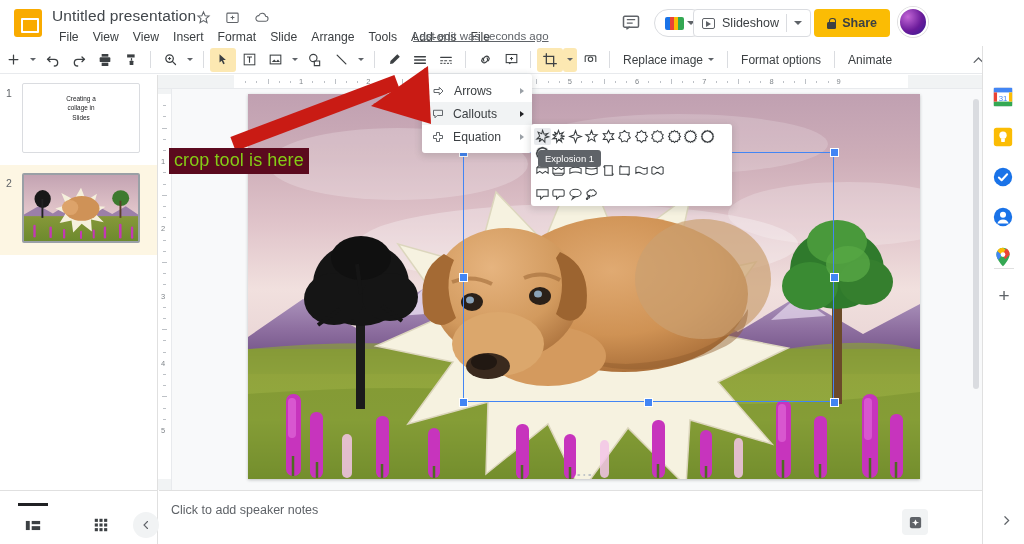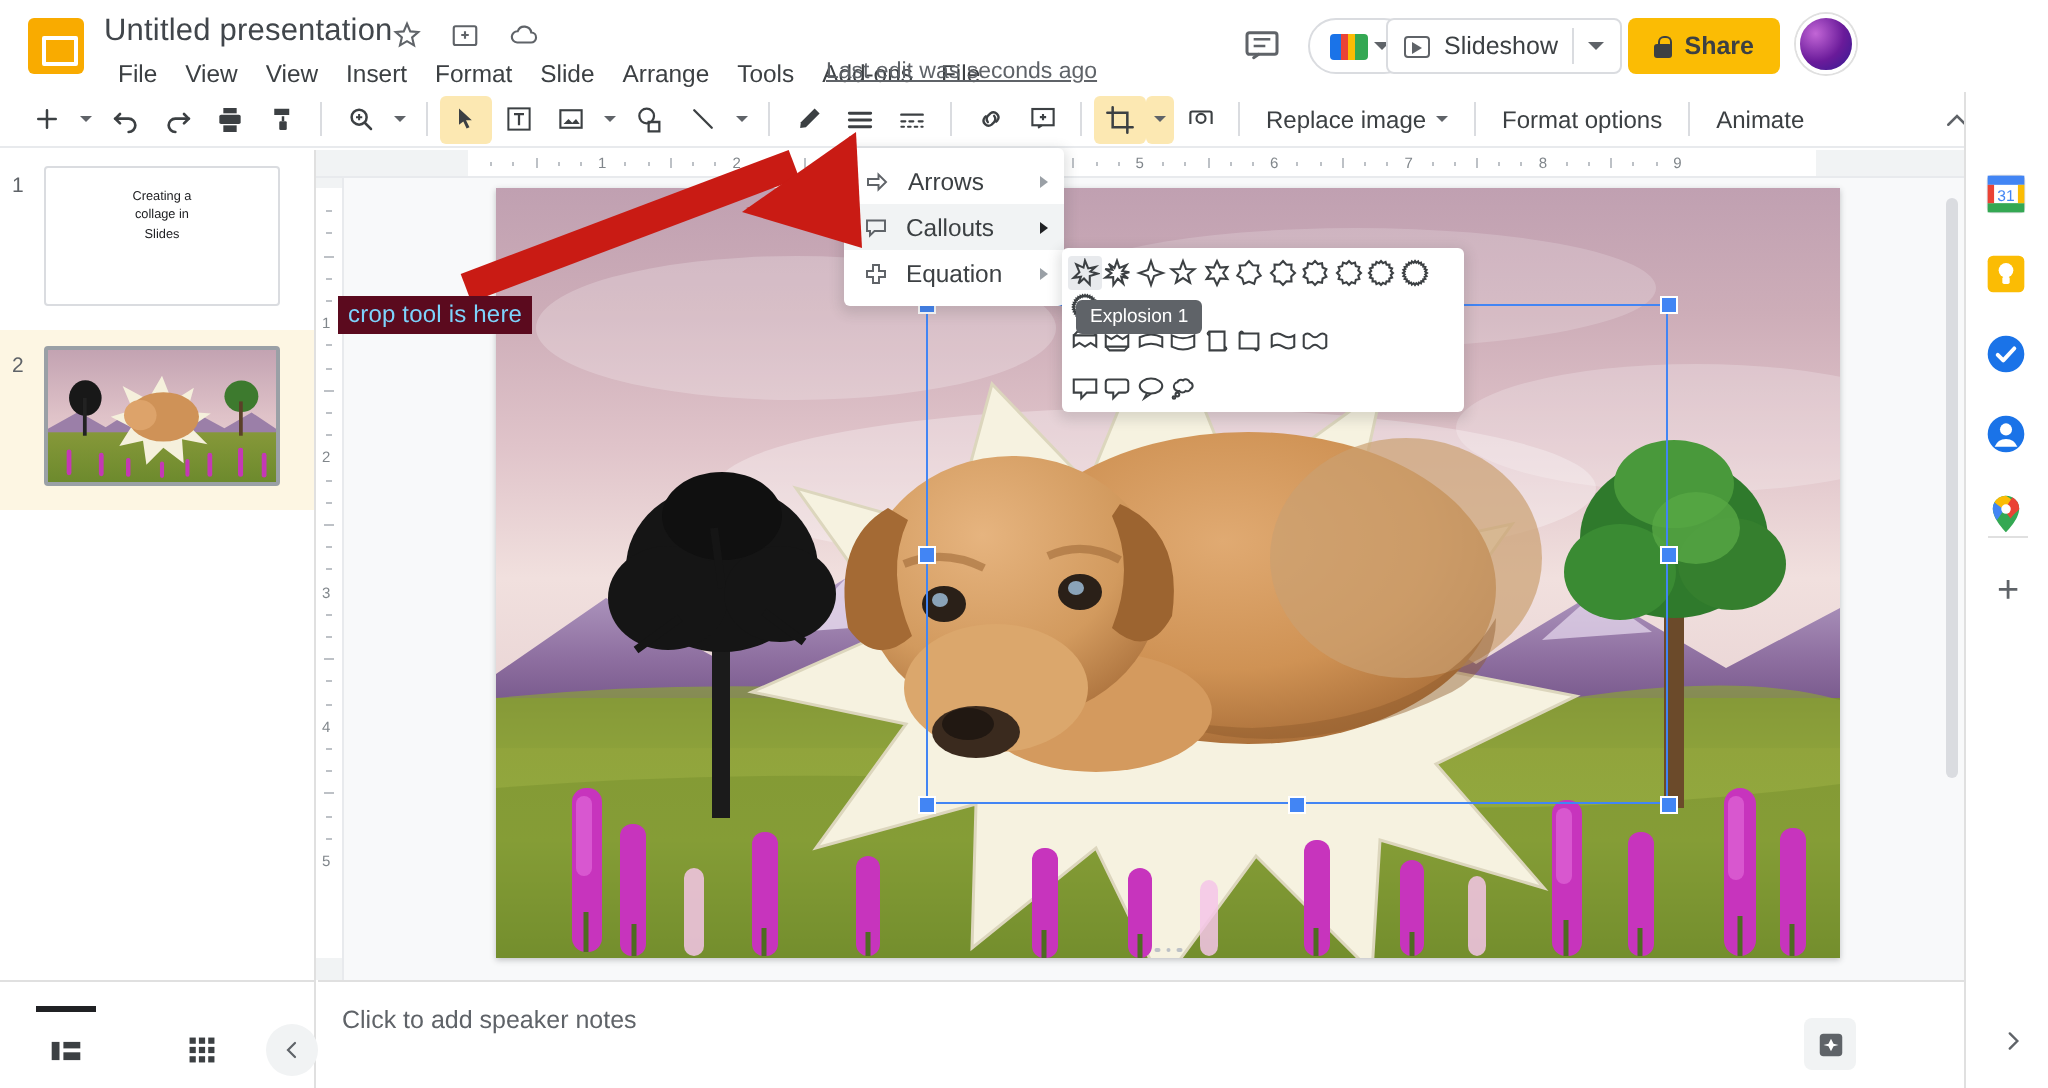--- a/index.html
+++ b/index.html
@@ -50,21 +50,21 @@
   .lockico{width:9px;height:11px;position:relative;}
   .lockico:after{content:"";position:absolute;left:0;top:4px;width:9px;height:7px;background:#3c4043;border-radius:1.5px;}
   .lockico:before{content:"";position:absolute;left:2px;top:0px;width:5px;height:6px;border:1.5px solid #3c4043;
            border-bottom:none;border-radius:3px 3px 0 0;}
   .avatar { position:absolute; right:8px; top:7px; width:30px;height:30px;border-radius:50%;
            background:radial-gradient(circle at 30% 30%, #c266d6, #6a1b9a 55%, #311b92 100%);
            border:2px solid #fff; box-shadow:0 0 0 1px #e0e0e0; cursor:pointer;}
 
   
   .toolbar { position:absolute; left:0; top:46px; width:1024px; height:28px; background:#fff;
-             border-bottom:1px solid #e8eaed; display:flex; align-items:center; padding-left:10px;}
+             border-bottom:1px solid #e8eaed; display:flex; align-items:center; }
   .tb { width:26px; height:24px; display:flex; align-items:center; justify-content:center;
         border-radius:3px; cursor:pointer; color:#3c4043; position:relative; flex:none;}
   .tb.active { background:#fce8b2; }
   .tbsep { width:1px; height:17px; background:#dadce0; margin:0 6px; flex:none;}
   .tbtxt { font-size:12px; color:#3c4043; padding:3px 7px; border-radius:3px; cursor:pointer;
            white-space:nowrap; display:flex; align-items:center; gap:5px;}
   .mini-caret { width:0;height:0;border-left:3.5px solid transparent;border-right:3.5px solid transparent;
            border-top:3.5px solid #5f6368; }
   .tbcaret { width:14px;height:24px;display:flex;align-items:center;justify-content:center;cursor:pointer;border-radius:3px;flex:none;}
   .tbcaret.active{background:#fce8b2;}
@@ -124,21 +124,21 @@
   .spcell.on { background:#e8eaed; }
   .spcell svg { display:block; }
   .spgap { height:6px; width:100%; }
   .tooltip { position:absolute; left:538px; top:150px; background:#5f6368; color:#fff;
             font-size:9.5px; padding:3px 7px; border-radius:3px; z-index:60; white-space:nowrap;}
 
   
   .redarrow { position:absolute; left:225px; top:60px; z-index:55; pointer-events:none; }
   .redlabel { position:absolute; left:169px; top:148px; background:#5b0a1e; z-index:55;
             padding:2px 5px 3px 5px; }
-  .redlabel span { color:#7dd3fc; font-size:12px; font-weight:normal; letter-spacing:.1px;}
+  .redlabel span { color:#84cc16; font-size:18px; font-weight:normal; letter-spacing:.1px;}
 
   
   .notes { position:absolute; left:159px; top:490px; width:823px; height:54px; background:#fff;
            border-top:1px solid #e0e0e0; }
   .notes .nt { position:absolute; left:12px; top:12px; font-size:12.5px; color:#5f6368;}
   .explore { position:absolute; right:54px; bottom:9px; width:26px;height:26px;border-radius:4px;
            background:#f1f3f4; display:flex;align-items:center;justify-content:center;cursor:pointer;}
 
   
   .btmleft { position:absolute; left:0; top:490px; width:158px; height:54px; background:#fff;

